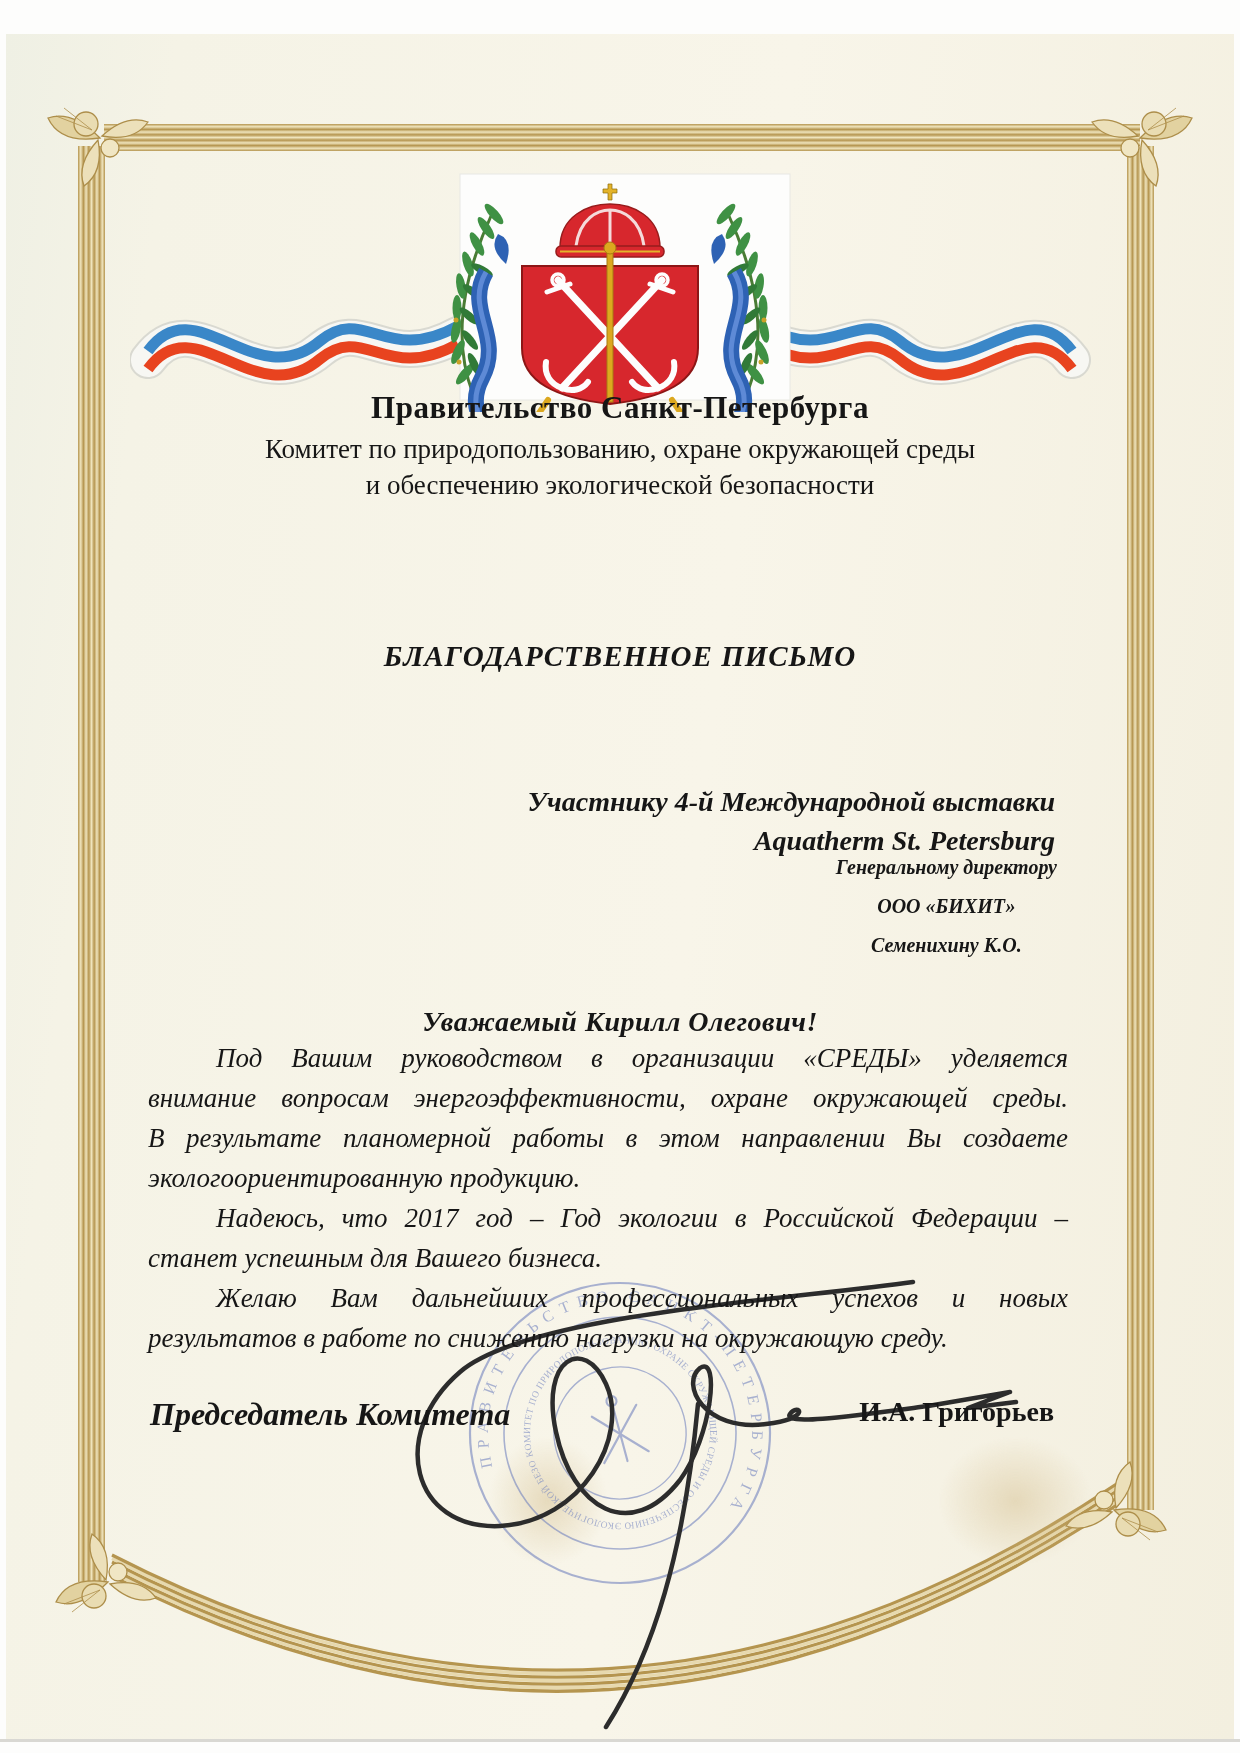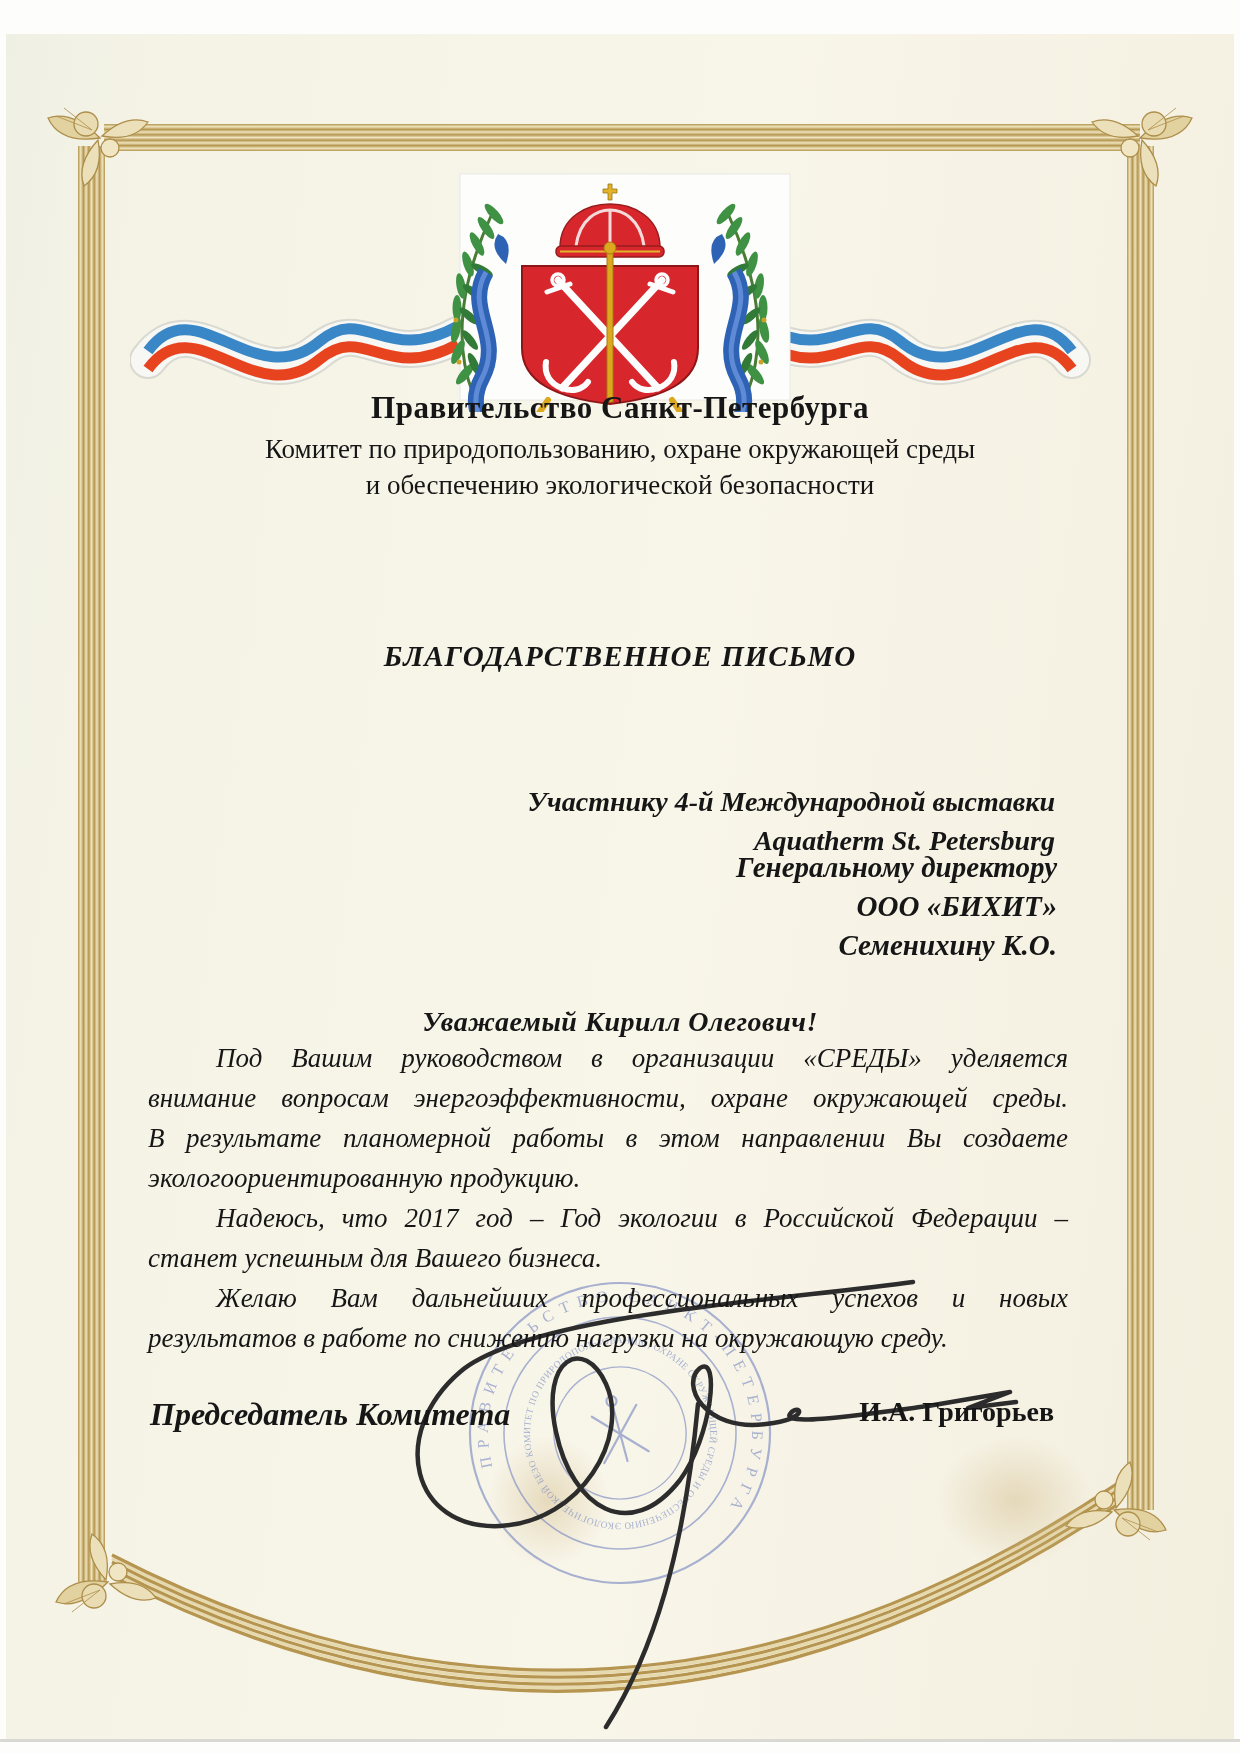--- a/index.html
+++ b/index.html
@@ -18,21 +18,21 @@
        background:radial-gradient(ellipse at center,rgba(214,193,147,.85),rgba(214,193,147,0) 70%);}
   .wm2{left:938px;top:1436px;width:155px;height:130px;
        background:radial-gradient(ellipse at center,rgba(214,193,147,.85),rgba(214,193,147,0) 70%);}
   .abs{position:absolute;}
   .center{left:0;right:0;text-align:center;}
   .org-title{top:390px;font-size:31px;font-weight:700;letter-spacing:.5px;}
   .committee1{top:434px;font-size:27px;}
   .committee2{top:470px;font-size:27px;}
   .doc-title{top:640px;font-size:29px;font-weight:700;font-style:italic;letter-spacing:1px;}
   .event-block{top:750px;right:185px;text-align:right;font-size:28px;font-weight:700;font-style:italic;line-height:39px;margin-top:32px;}
-  .addr-block{top:848px;right:183px;text-align:right;font-size:29px;font-weight:700;font-style:italic;line-height:39px;}
+  .addr-block{top:848px;right:183px;text-align:center;font-size:20px;font-weight:700;font-style:italic;line-height:39px;}
   .salutation{top:978px;font-size:28px;font-weight:700;font-style:italic;letter-spacing:.5px;margin-top:28px;}
   .body-text{top:1038px;left:148px;width:920px;font-size:27px;font-style:italic;line-height:40px;}
   .bline{white-space:normal;}
   .jl{text-align:justify;text-align-last:justify;}
   .ind{padding-left:68px;}
   .sig-label{top:1396px;left:150px;font-size:32px;font-weight:700;font-style:italic;}
   .sig-name{top:1396px;right:186px;font-size:28px;font-weight:700;}
 </style>
 </head>
 <body>

